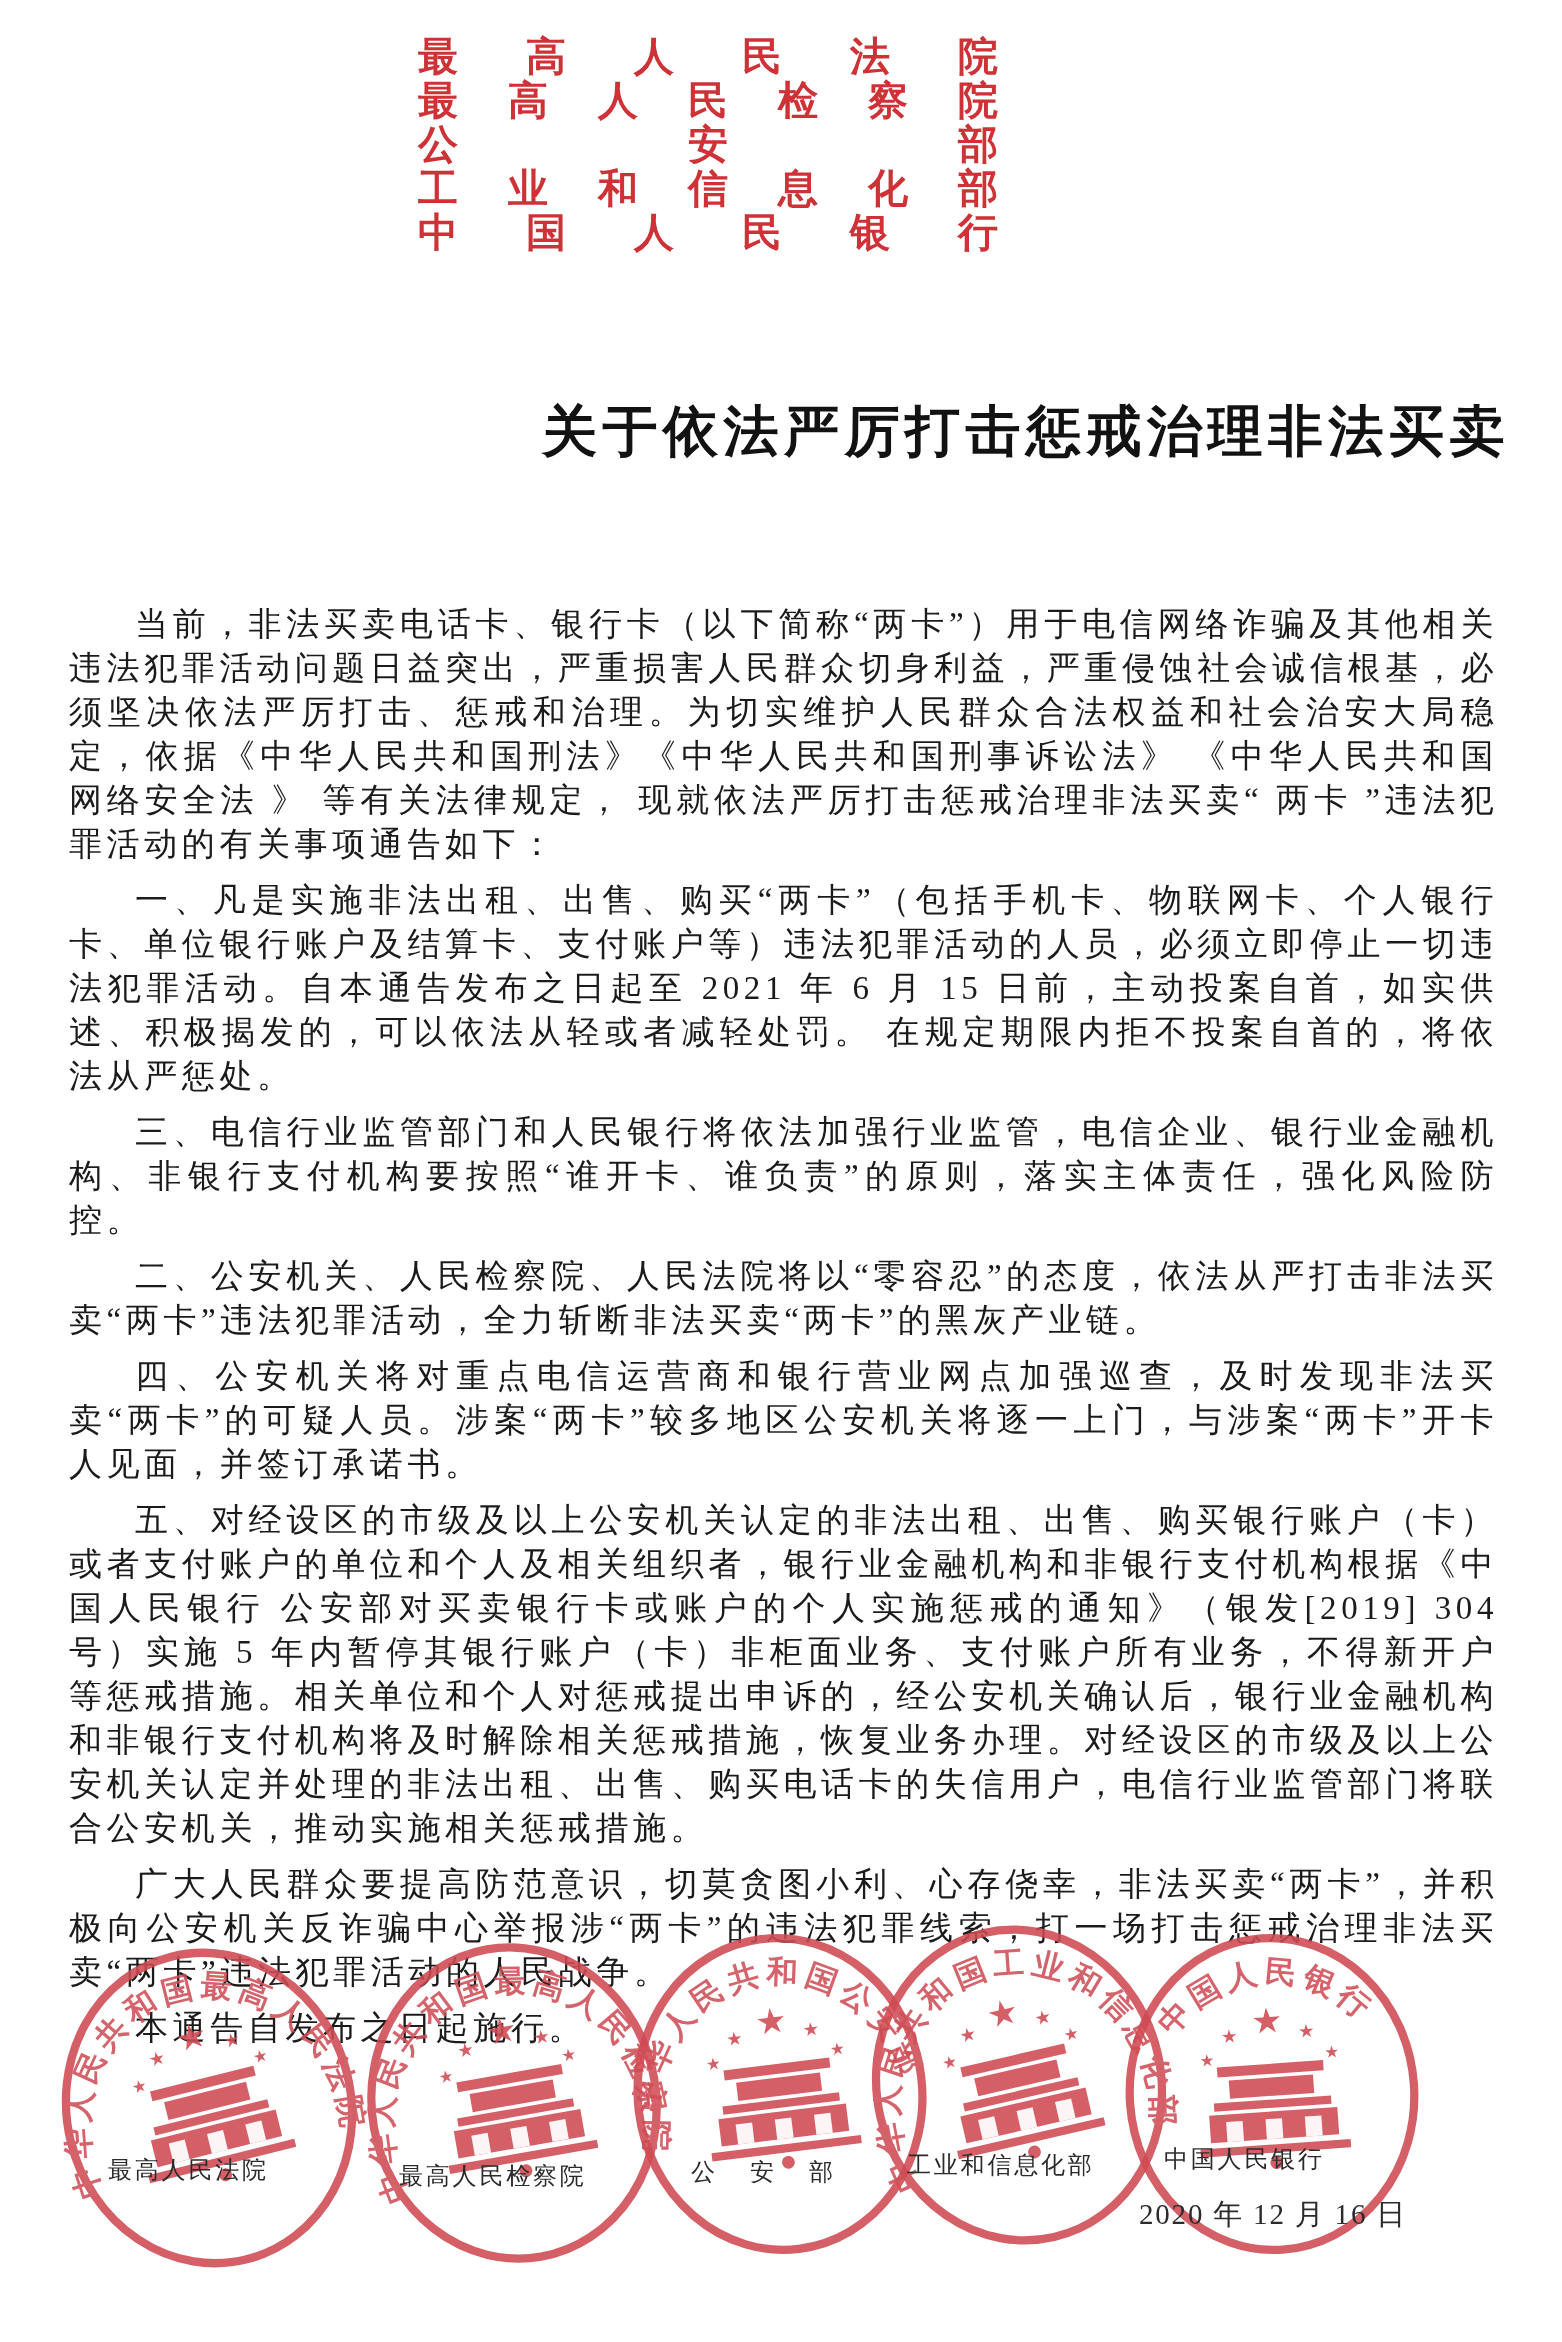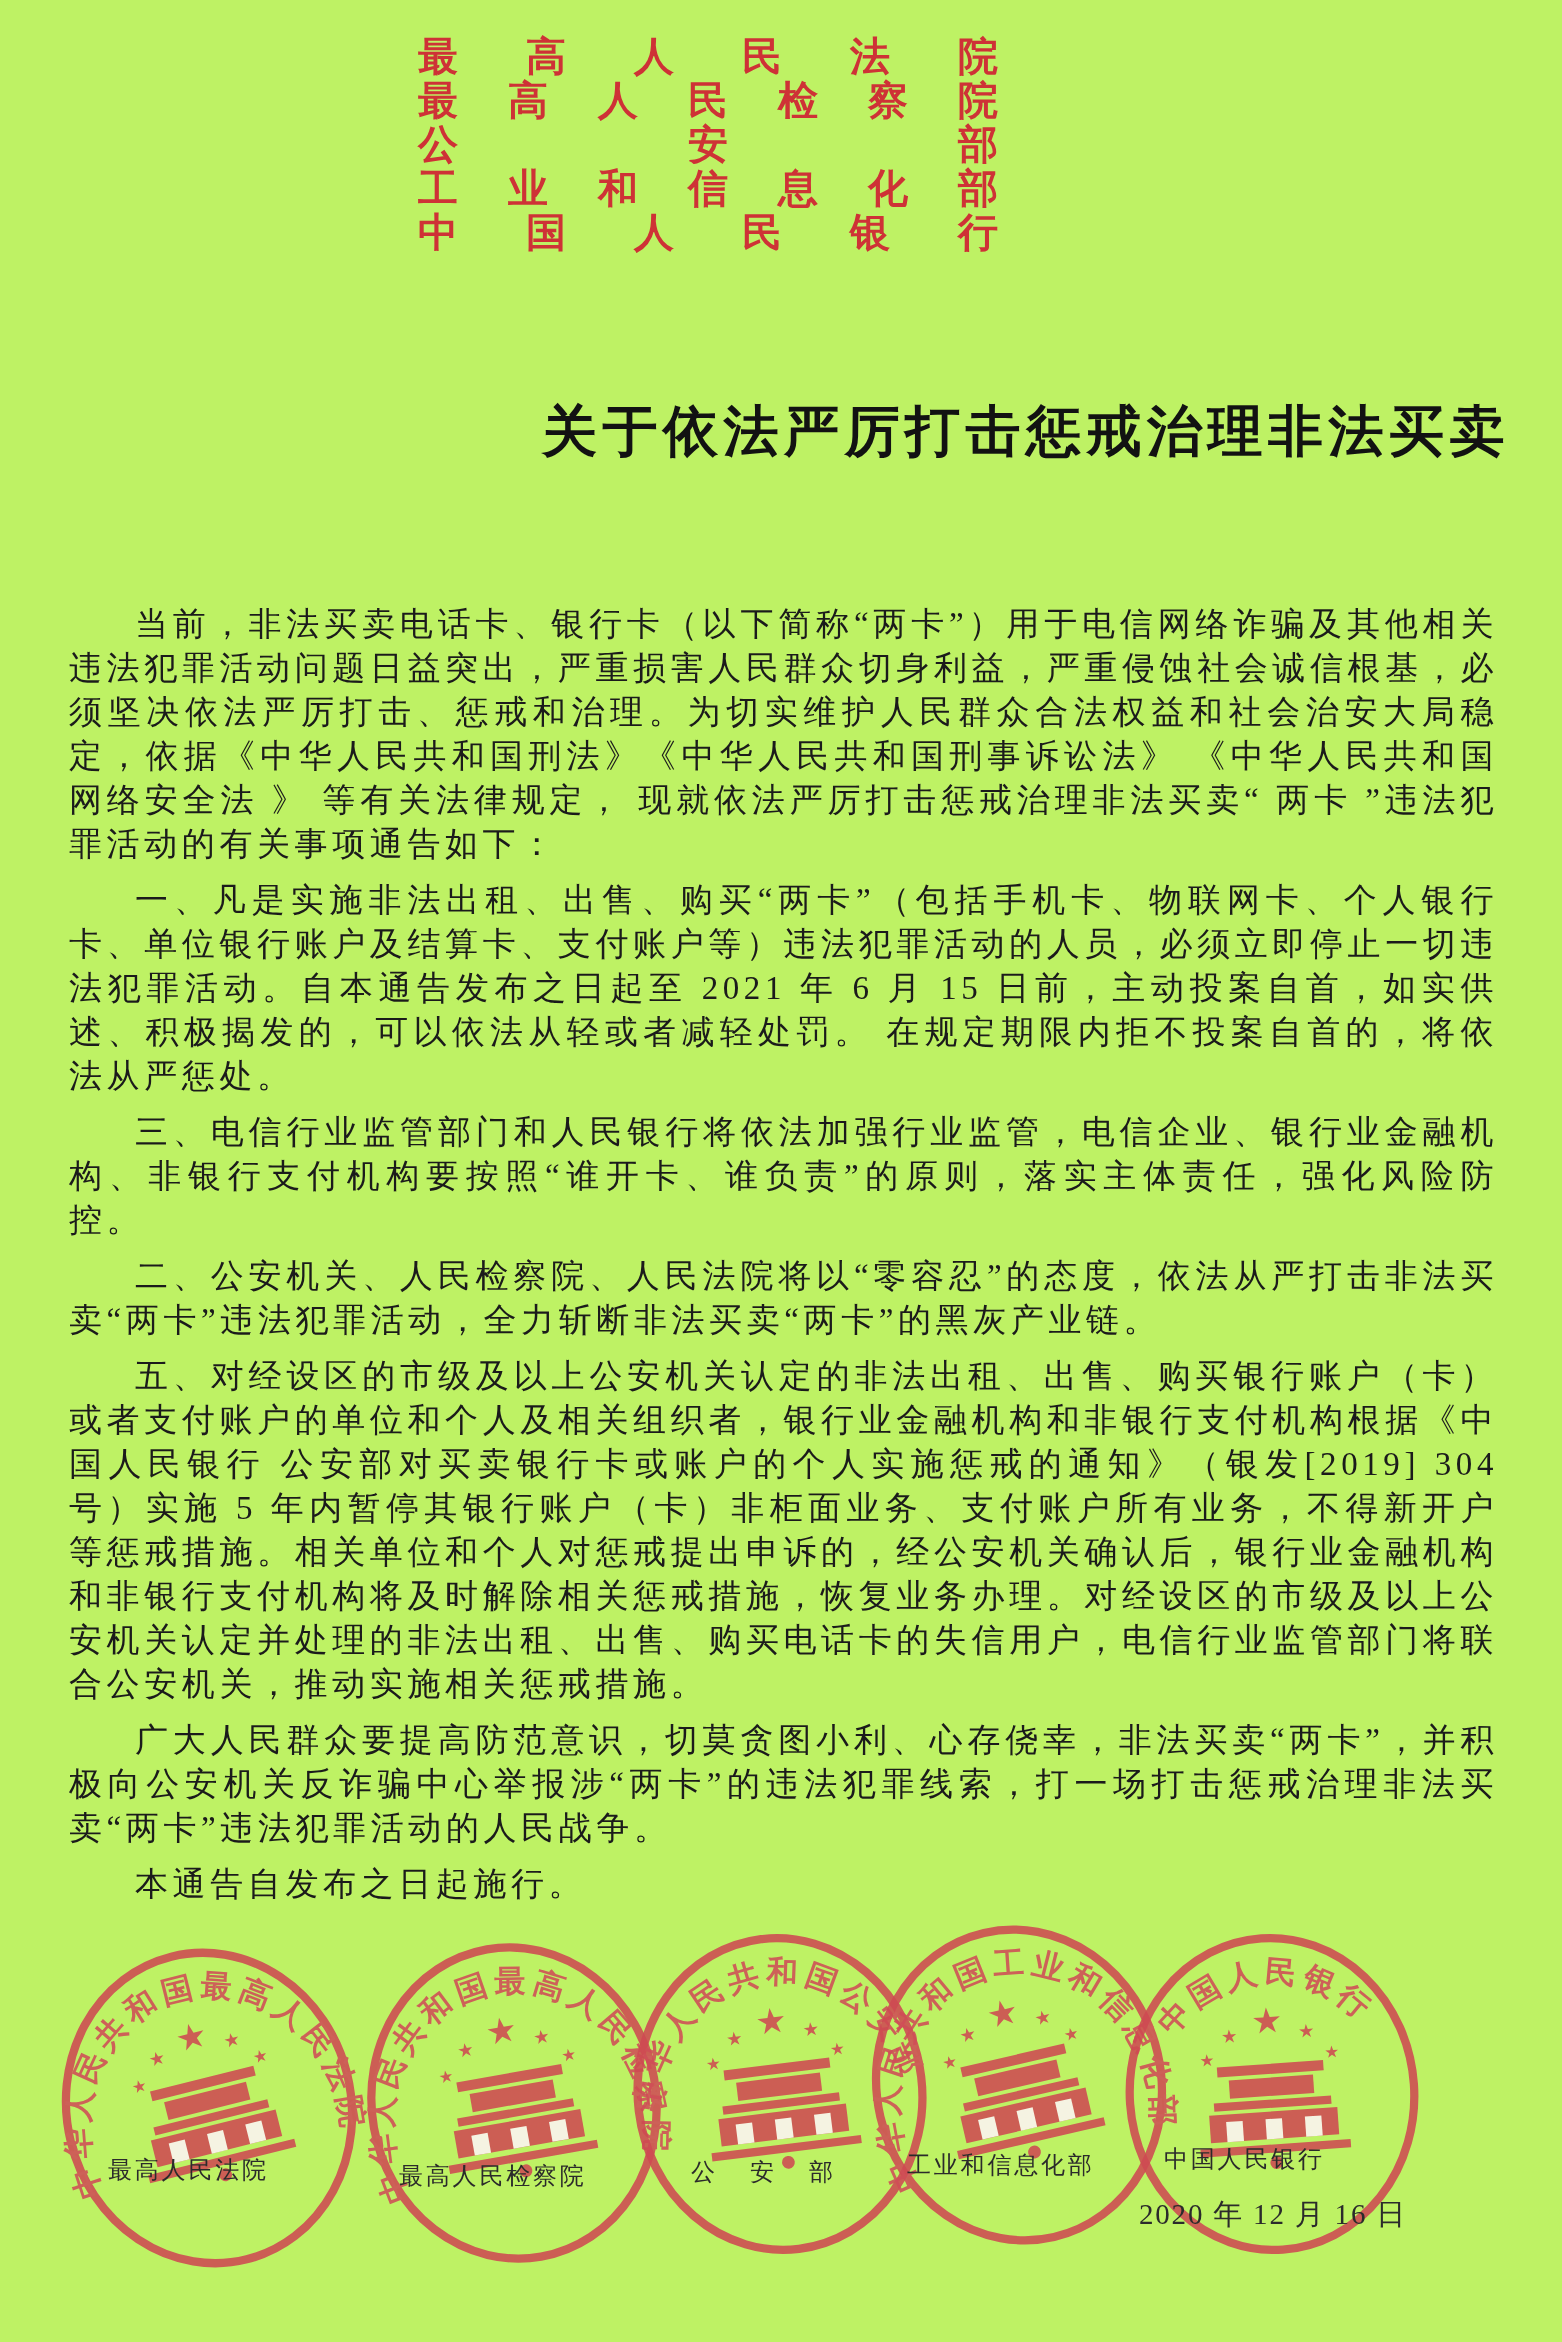--- a/index.html
+++ b/index.html
@@ -1,20 +1,20 @@
 <!DOCTYPE html>
 <html style="font-size:14.7px"><head>
 <meta charset="utf-8">
 <style>
   html,body{margin:0;padding:0;background:#e8e8e8;}
   .page{
     position:relative;
     width:1562px;height:2343px;
     margin:0 auto;
-    background:#bef264;
+    background:#ffffff;
     overflow:hidden;
     font-family:"Liberation Serif","DejaVu Serif",serif;
     color:#1b1b1b;
   }
 
   
   .gov-header{
     position:absolute;top:35px;left:418px;width:580px;
   }
   .agency-line{
@@ -109,20 +109,21 @@
 
   <div class="notice-title">
     <div>关于依法严厉打击惩戒治理非法买卖</div>
   </div>
 
   <div class="body-text">
     <p>当前，非法买卖电话卡、银行卡（以下简称“两卡”）用于电信网络诈骗及其他相关违法犯罪活动问题日益突出，严重损害人民群众切身利益，严重侵蚀社会诚信根基，必须坚决依法严厉打击、惩戒和治理。为切实维护人民群众合法权益和社会治安大局稳定，依据《中华人民共和国刑法》《中华人民共和国刑事诉讼法》 《中华人民共和国网络安全法 》 等有关法律规定， 现就依法严厉打击惩戒治理非法买卖“ 两卡 ”违法犯罪活动的有关事项通告如下：</p>
     <p>一、凡是实施非法出租、出售、购买“两卡”（包括手机卡、物联网卡、个人银行卡、单位银行账户及结算卡、支付账户等）违法犯罪活动的人员，必须立即停止一切违法犯罪活动。自本通告发布之日起至 2021 年 6 月 15 日前，主动投案自首，如实供述、积极揭发的，可以依法从轻或者减轻处罚。 在规定期限内拒不投案自首的，将依法从严惩处。</p>
     <p>三、电信行业监管部门和人民银行将依法加强行业监管，电信企业、银行业金融机构、非银行支付机构要按照“谁开卡、谁负责”的原则，落实主体责任，强化风险防控。</p>
     <p>二、公安机关、人民检察院、人民法院将以“零容忍”的态度，依法从严打击非法买卖“两卡”违法犯罪活动，全力斩断非法买卖“两卡”的黑灰产业链。</p>
+    <p>四、公安机关将对重点电信运营商和银行营业网点加强巡查，及时发现非法买卖“两卡”的可疑人员。涉案“两卡”较多地区公安机关将逐一上门，与涉案“两卡”开卡人见面，并签订承诺书。</p>
     <p>五、对经设区的市级及以上公安机关认定的非法出租、出售、购买银行账户（卡）或者支付账户的单位和个人及相关组织者，银行业金融机构和非银行支付机构根据《中国人民银行 公安部对买卖银行卡或账户的个人实施惩戒的通知》（银发[2019] 304 号）实施 5 年内暂停其银行账户（卡）非柜面业务、支付账户所有业务，不得新开户等惩戒措施。相关单位和个人对惩戒提出申诉的，经公安机关确认后，银行业金融机构和非银行支付机构将及时解除相关惩戒措施，恢复业务办理。对经设区的市级及以上公安机关认定并处理的非法出租、出售、购买电话卡的失信用户，电信行业监管部门将联合公安机关，推动实施相关惩戒措施。</p>
     <p>广大人民群众要提高防范意识，切莫贪图小利、心存侥幸，非法买卖“两卡”，并积极向公安机关反诈骗中心举报涉“两卡”的违法犯罪线索，打一场打击惩戒治理非法买卖“两卡”违法犯罪活动的人民战争。</p>
     <p>本通告自发布之日起施行。</p>
   </div>
 
   <div class="seal seal-1">
     <svg viewBox="0 0 340 370">
       <ellipse class="seal-ring" cx="170" cy="185" rx="155" ry="170"></ellipse>
       <path id="arc1" d="M 38,260 A 138,152 0 1 1 302,260" fill="none"></path>
       <text class="ring-text"><textPath href="#arc1" startOffset="50%" text-anchor="middle">中华人民共和国最高人民法院</textPath></text>

